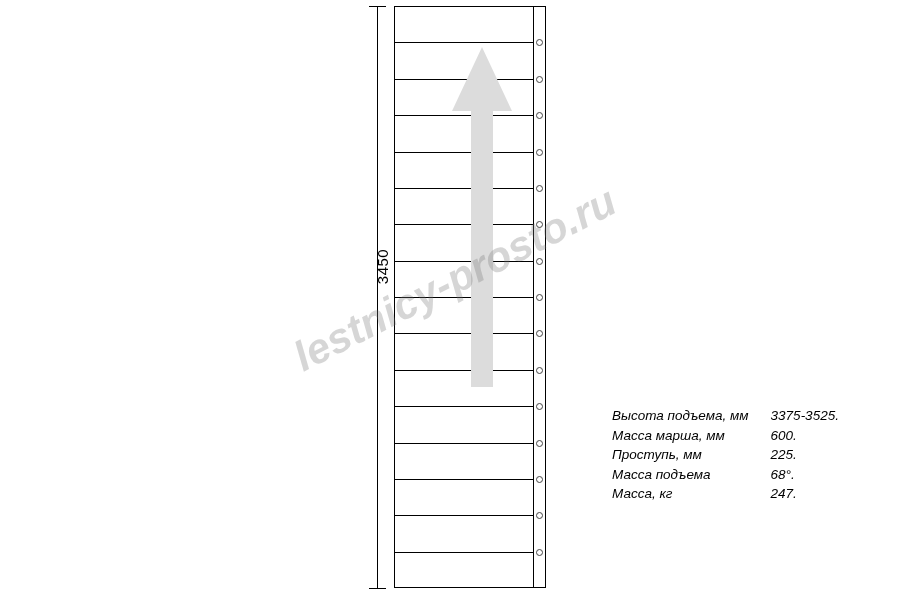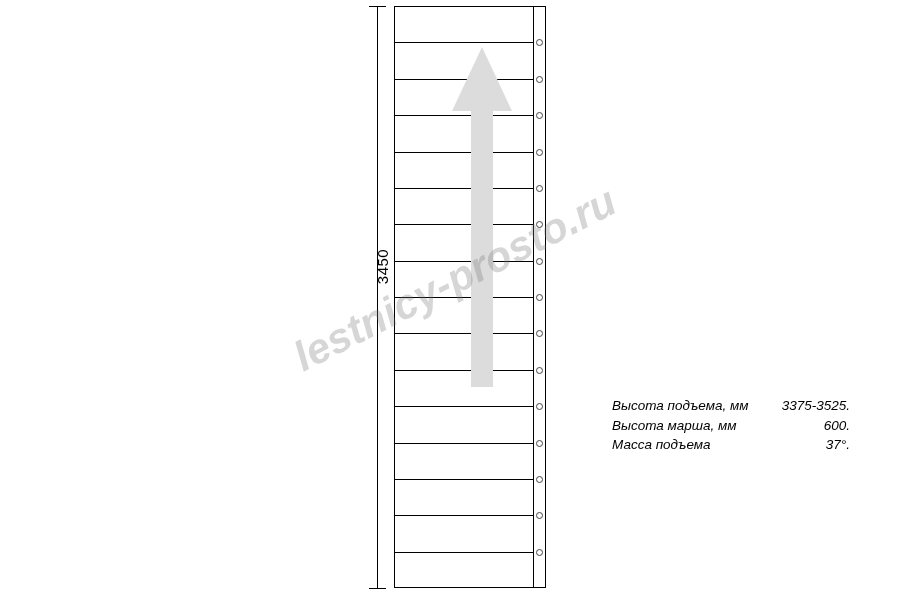--- a/index.html
+++ b/index.html
@@ -111,37 +111,37 @@
     height: 0;
     border-left: 30px solid transparent;
     border-right: 30px solid transparent;
     border-bottom: 64px solid #dcdcdc;
   }
 
   
   #spec {
     position: absolute;
     left: 612px;
-    top: 396px;
+    top: 406px;
     width: 238px;
     font-style: italic;
     font-size: 13.5px;
     color: #000000;
   }
   #spec table {
     border-collapse: collapse;
     width: 100%;
   }
   #spec td {
     padding: 1px 0 1px 0;
     white-space: nowrap;
     line-height: 17.5px;
   }
   #spec td.label { text-align: left; }
-  #spec td.value { text-align: right; }
+  #spec td.value { }
 
   
   #watermark {
     position: absolute;
     left: 245px;
     top: 255px;
     width: 420px;
     text-align: center;
     font-size: 42px;
     font-weight: bold;
@@ -210,24 +210,32 @@
   <div id="watermark">lestnicy-prosto.ru</div>
 
   <div id="spec">
     <table>
       <tbody id="spec-body">
           <tr>
             <td class="label">Высота подъема, мм</td>
             <td class="value">3375-3525.</td>
           </tr>
           <tr>
-            <td class="label">Высота марша, мм</td>
+            <td class="label">Масса марша, мм</td>
             <td class="value">600.</td>
           </tr>
           <tr>
+            <td class="label">Проступь, мм</td>
+            <td class="value">225.</td>
+          </tr>
+          <tr>
             <td class="label">Масса подъема</td>
-            <td class="value">37°.</td>
+            <td class="value">68°.</td>
+          </tr>
+          <tr>
+            <td class="label">Масса, кг</td>
+            <td class="value">247.</td>
           </tr>
         </tbody>
     </table>
   </div>
 
 </div>
 
 </body></html>

